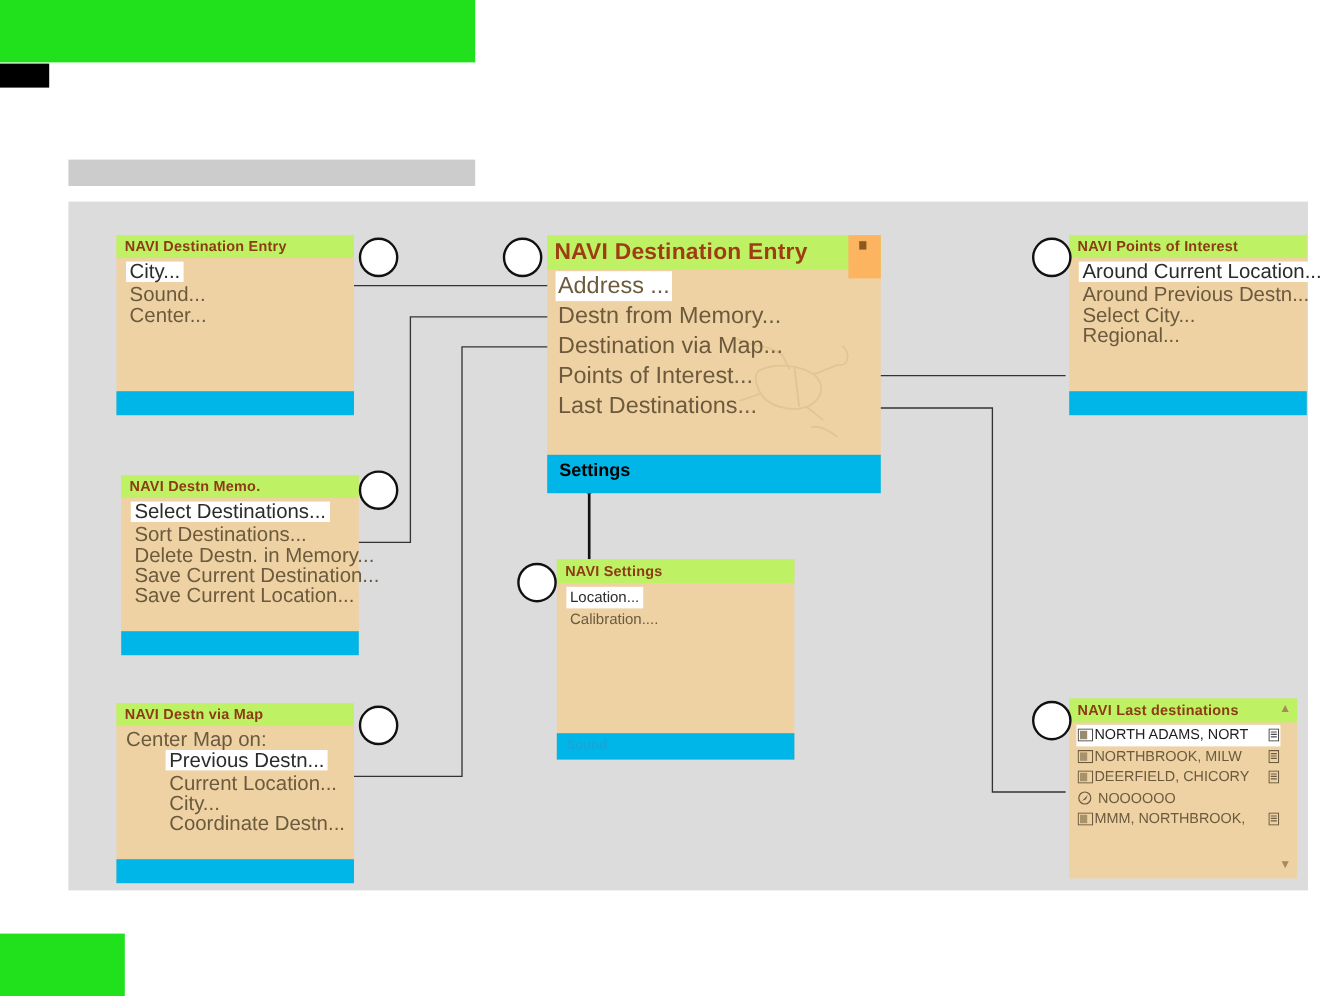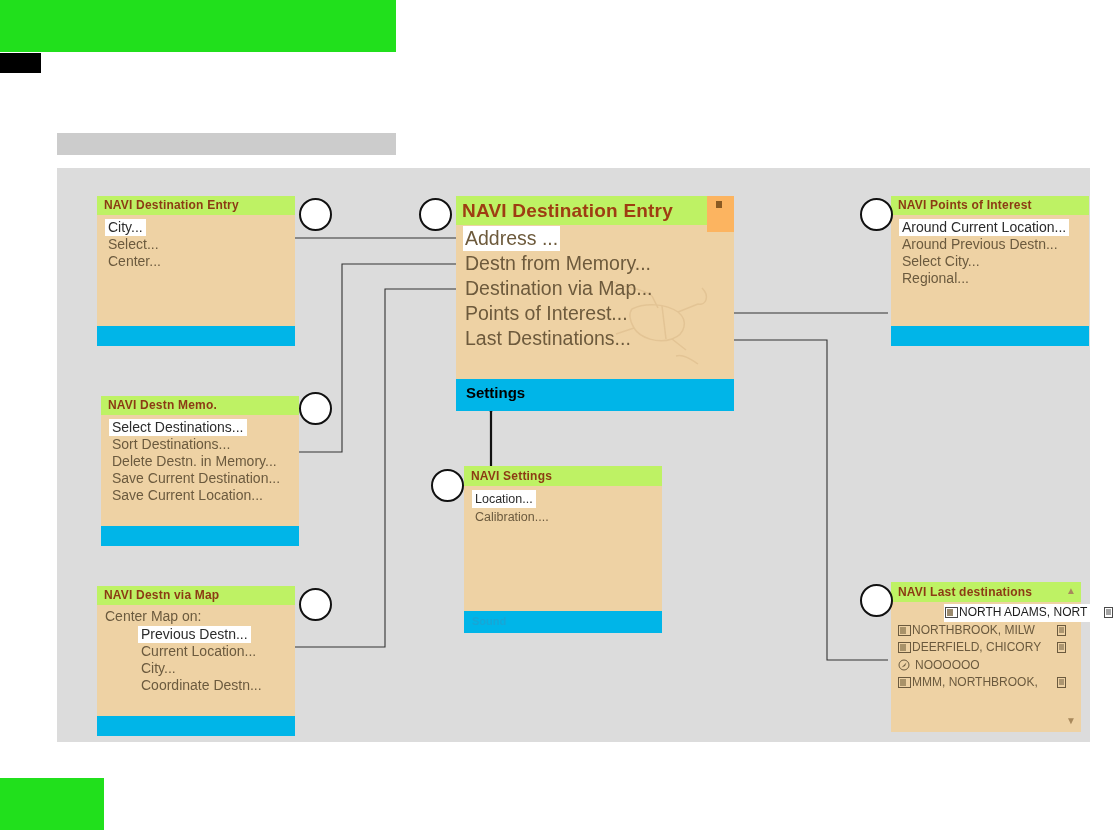--- a/index.html
+++ b/index.html
@@ -38,21 +38,21 @@
     background:#00b5e8;
   }
   .panel .ftr span{display:block;color:#000000;font-weight:bold;padding:2px 8px;}
   .item{color:#6b5a3e;white-space:nowrap;}
   .item.sel{background:#ffffff;color:#2b2b2b;display:inline-block;}
 
   
   .small{width:198px;}
   .small .hdr{font-size:12px;line-height:15px;}
   .small .body{padding:3px 0 0 8px;}
-  .small .item{font-size:14px;line-height:17px;padding:0 3px;}
+  .small .item{font-size:17px;line-height:17px;padding:0 3px;}
   .small .ftr{height:20px;}
 
   
   #p-center{left:456px;top:196px;width:278px;height:215px;}
   #p-center .hdr{font-size:19px;line-height:25px;color:#9e3d12;padding-left:6px;}
   #p-center .corner{
     position:absolute;right:0;top:0;width:27px;height:36px;
     background:#fcb460;
   }
   #p-center .corner i{
@@ -79,21 +79,21 @@
 
   
   #p-last{left:891px;top:582px;width:190px;height:150px;}
   #p-last .hdr{font-size:12px;line-height:16px;padding-right:20px;}
   #p-last .body{padding:2px 0 0 6px;}
   #p-last .row{
     font-size:12px;line-height:17.5px;color:#6b5a3e;
     white-space:nowrap;display:flex;align-items:center;gap:1px;
     padding:0 1px;width:168px;overflow:hidden;
   }
-  #p-last .row.sel{background:#ffffff;color:#1d1d1d;margin-left:47px;}
+  #p-last .row.sel{background:#ffffff;color:#1d1d1d;}
   #p-last .sb{
     position:absolute;right:2px;top:2px;width:16px;height:146px;
   }
   #p-last .sb .ar{position:absolute;left:2px;width:12px;height:10px;color:#a8895c;
     font-size:10px;text-align:center;line-height:10px;}
   #p-last .sb .up{top:2px;}
   #p-last .sb .dn{bottom:4px;}
 
   .licon{flex:0 0 auto;}
   .ricon{margin-left:auto;flex:0 0 auto;}
@@ -137,21 +137,21 @@
     <circle cx="491" cy="408" r="3.6"></circle>
   </g>
 
   <path d="M491,408 L491,467" stroke="#111" stroke-width="2.2" fill="none"></path>
 </svg>
 
 <div class="panel small" id="p-de-small" style="left:97px;top:196px;height:150px;">
   <div class="hdr">NAVI Destination Entry</div>
   <div class="body">
     <div class="item sel">City...</div>
-    <div class="item">Select...</div>
+    <div class="item">Sound...</div>
     <div class="item">Center...</div>
   </div>
   <div class="ftr">
     <span></span>
   </div>
 </div>
 
 <div class="panel small" id="p-memo" style="left:101px;top:396px;height:150px;">
   <div class="hdr">NAVI Destn Memo.</div>
   <div class="body">

